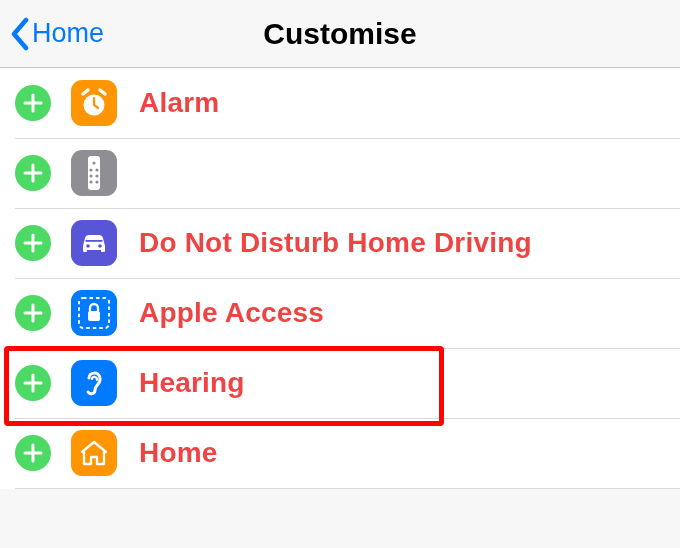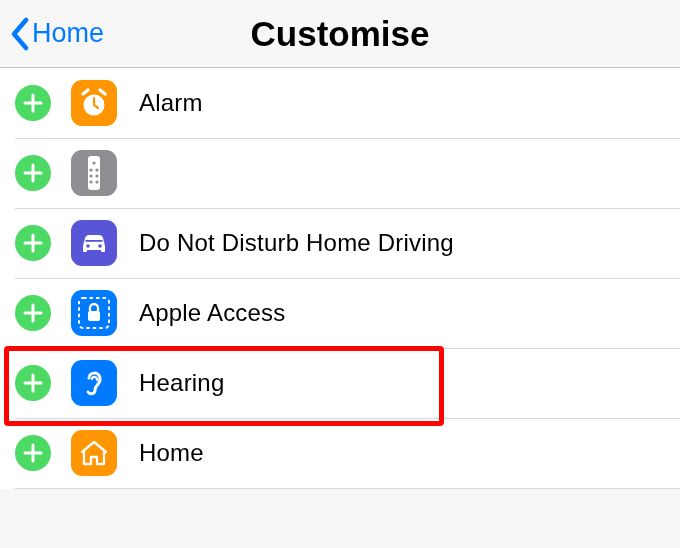--- a/index.html
+++ b/index.html
@@ -25,21 +25,21 @@
       color: #007aff;
       font-size: 27px;
       font-weight: 400;
       gap: 2px;
     }
     .back-btn svg { display: block; }
     .nav-title {
       position: absolute;
       left: 0; right: 0;
       text-align: center;
-      font-size: 35px;
+      font-size: 30px;
       font-weight: 600;
       color: #000;
       pointer-events: none;
     }
     .list { background: #fff; }
     .row {
       display: flex;
       align-items: center;
       height: 70px;
       padding-left: 15px;
@@ -75,23 +75,23 @@
     .app-icon {
       width: 46px; height: 46px;
       border-radius: 11px;
       margin-right: 22px;
       flex-shrink: 0;
       display: flex;
       align-items: center;
       justify-content: center;
     }
     .row-label {
-      font-size: 24px;
-      color: #000000;
-      font-weight: 400;
+      font-size: 28px;
+      color: #ef4444;
+      font-weight: 700;
       letter-spacing: 0.2px;
     }
     .highlight-box {
       position: absolute;
       border: 5px solid #ff0400;
       border-radius: 4px;
       left: 4px;
       top: 346px;
       width: 440px;
       height: 80px;

